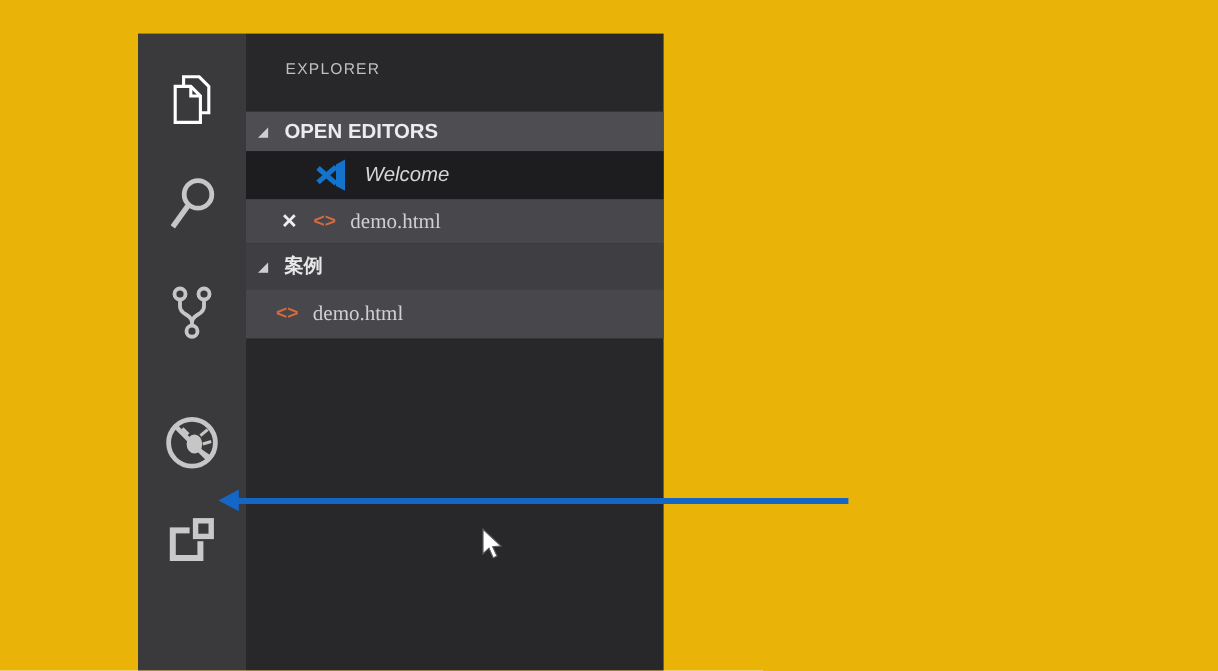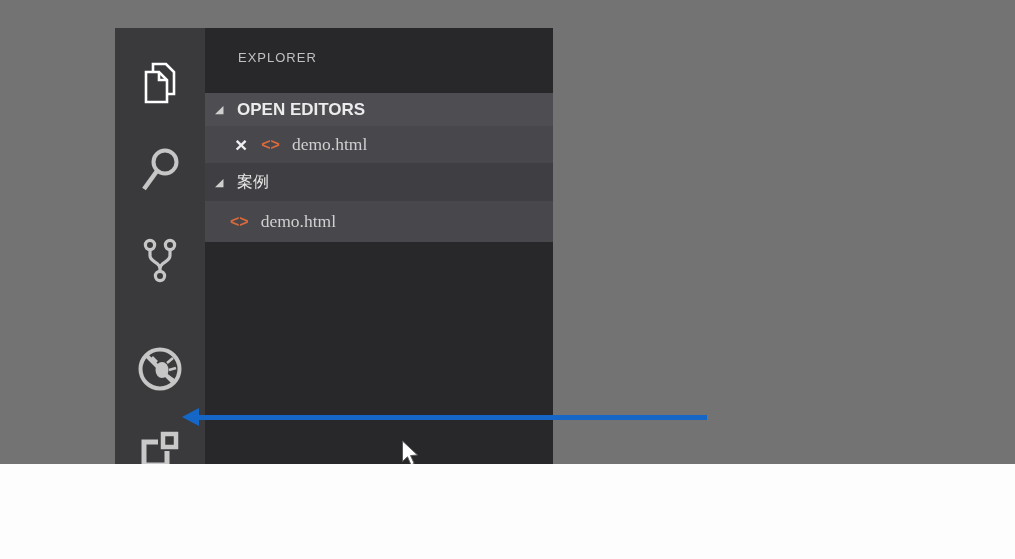--- a/index.html
+++ b/index.html
@@ -1,37 +1,37 @@
 <!DOCTYPE html>
 <html><head>
 <meta charset="utf-8">
 <style>
   * { margin:0; padding:0; box-sizing:border-box; }
   html,body { width:1015px; height:559px; background:#fdfdfd; font-family:"Liberation Sans", sans-serif; }
-  .stage { position:relative; width:1015px; height:464px; background:#737373; overflow:hidden;padding-left:12px; }
+  .stage { position:relative; width:1015px; height:559px; background:#eab308; overflow:hidden;padding-left:12px; }
 
   
   .activity-bar { position:absolute; left:115px; top:28px; width:90px; height:531px; background:#3a3a3c; }
   .ab-item { position:absolute; left:0; width:90px; height:70px; display:flex; align-items:center; justify-content:center; cursor:pointer; }
 
   
   .sidebar { position:absolute; left:205px; top:28px; width:348px; height:531px; background:#28282a; }
   .sidebar-title { position:absolute; left:33px; top:22px; font-size:13px; letter-spacing:1px; color:#c0c0c0; }
 
   .rows { position:absolute; left:0; top:65px; width:348px; }
   .row { width:348px; display:flex; align-items:center; }
   .sec-header { height:33px; background:#4d4d52; }
   .sec-header .label { font-size:17px; font-weight:bold; color:#ececec; }
   .twistie { font-size:11px; color:#cfcfcf; margin-left:10px; width:16px; display:inline-block; }
   .sec-header .label { margin-left:6px; }
 
   .row-welcome { height:40px; background:#1d1d1f; }
   .row-demo1   { height:37px; background:#47474c; }
   .row-folder  { height:38px; background:#3e3e43; }
-  .row-folder .label { font-size:16px; font-weight:normal; color:#e8e8e8; margin-left:6px; }
+  .row-folder .label { font-size:16px; font-weight:bold; color:#e8e8e8; margin-left:6px; }
   .row-demo2   { height:41px; background:#47474c; }
 
   .welcome-label { font-style:italic; font-size:17px; color:#d6d6d6; margin-left:14px; }
   .file-label { font-size:17.5px; color:#d0d0d0;font-family:Liberation Serif, serif; }
   .close-glyph { font-size:21px; font-weight:bold; color:#efefef; margin-left:30px; line-height:1; }
   .html-glyph { font-size:16px; font-weight:bold; color:#d96a3c; letter-spacing:0px; line-height:1; }
   .row-demo1 .html-glyph { margin-left:14px; }
   .row-demo1 .file-label { margin-left:12px; }
   .row-demo2 .html-glyph { margin-left:25px; }
   .row-demo2 .file-label { margin-left:12px; }
@@ -114,20 +114,30 @@
 
   <div class="sidebar">
     <div class="sidebar-title">EXPLORER</div>
 
     <div class="rows">
       <div class="row sec-header">
         <span class="twistie">◢</span>
         <span class="label">OPEN EDITORS</span>
       </div>
 
+      <div class="row row-welcome">
+        <span class="vs-logo">
+          <svg width="28" height="30" viewBox="0 0 28 30">
+            <polygon points="18,6 25.5,2 25.5,28 18,24" fill="#1473cc"></polygon>
+            <line x1="3" y1="9" x2="18" y2="22" stroke="#1473cc" stroke-width="4.2"></line>
+            <line x1="3" y1="21" x2="18" y2="8" stroke="#1473cc" stroke-width="4.2"></line>
+          </svg>
+        </span>
+        <span class="welcome-label">Welcome</span>
+      </div>
 
       <div class="row row-demo1">
         <span class="close-glyph">×</span>
         <span class="html-glyph">&lt;&gt;</span>
         <span class="file-label">demo.html</span>
       </div>
 
       <div class="row row-folder">
         <span class="twistie">◢</span>
         <span class="label">案例</span>

